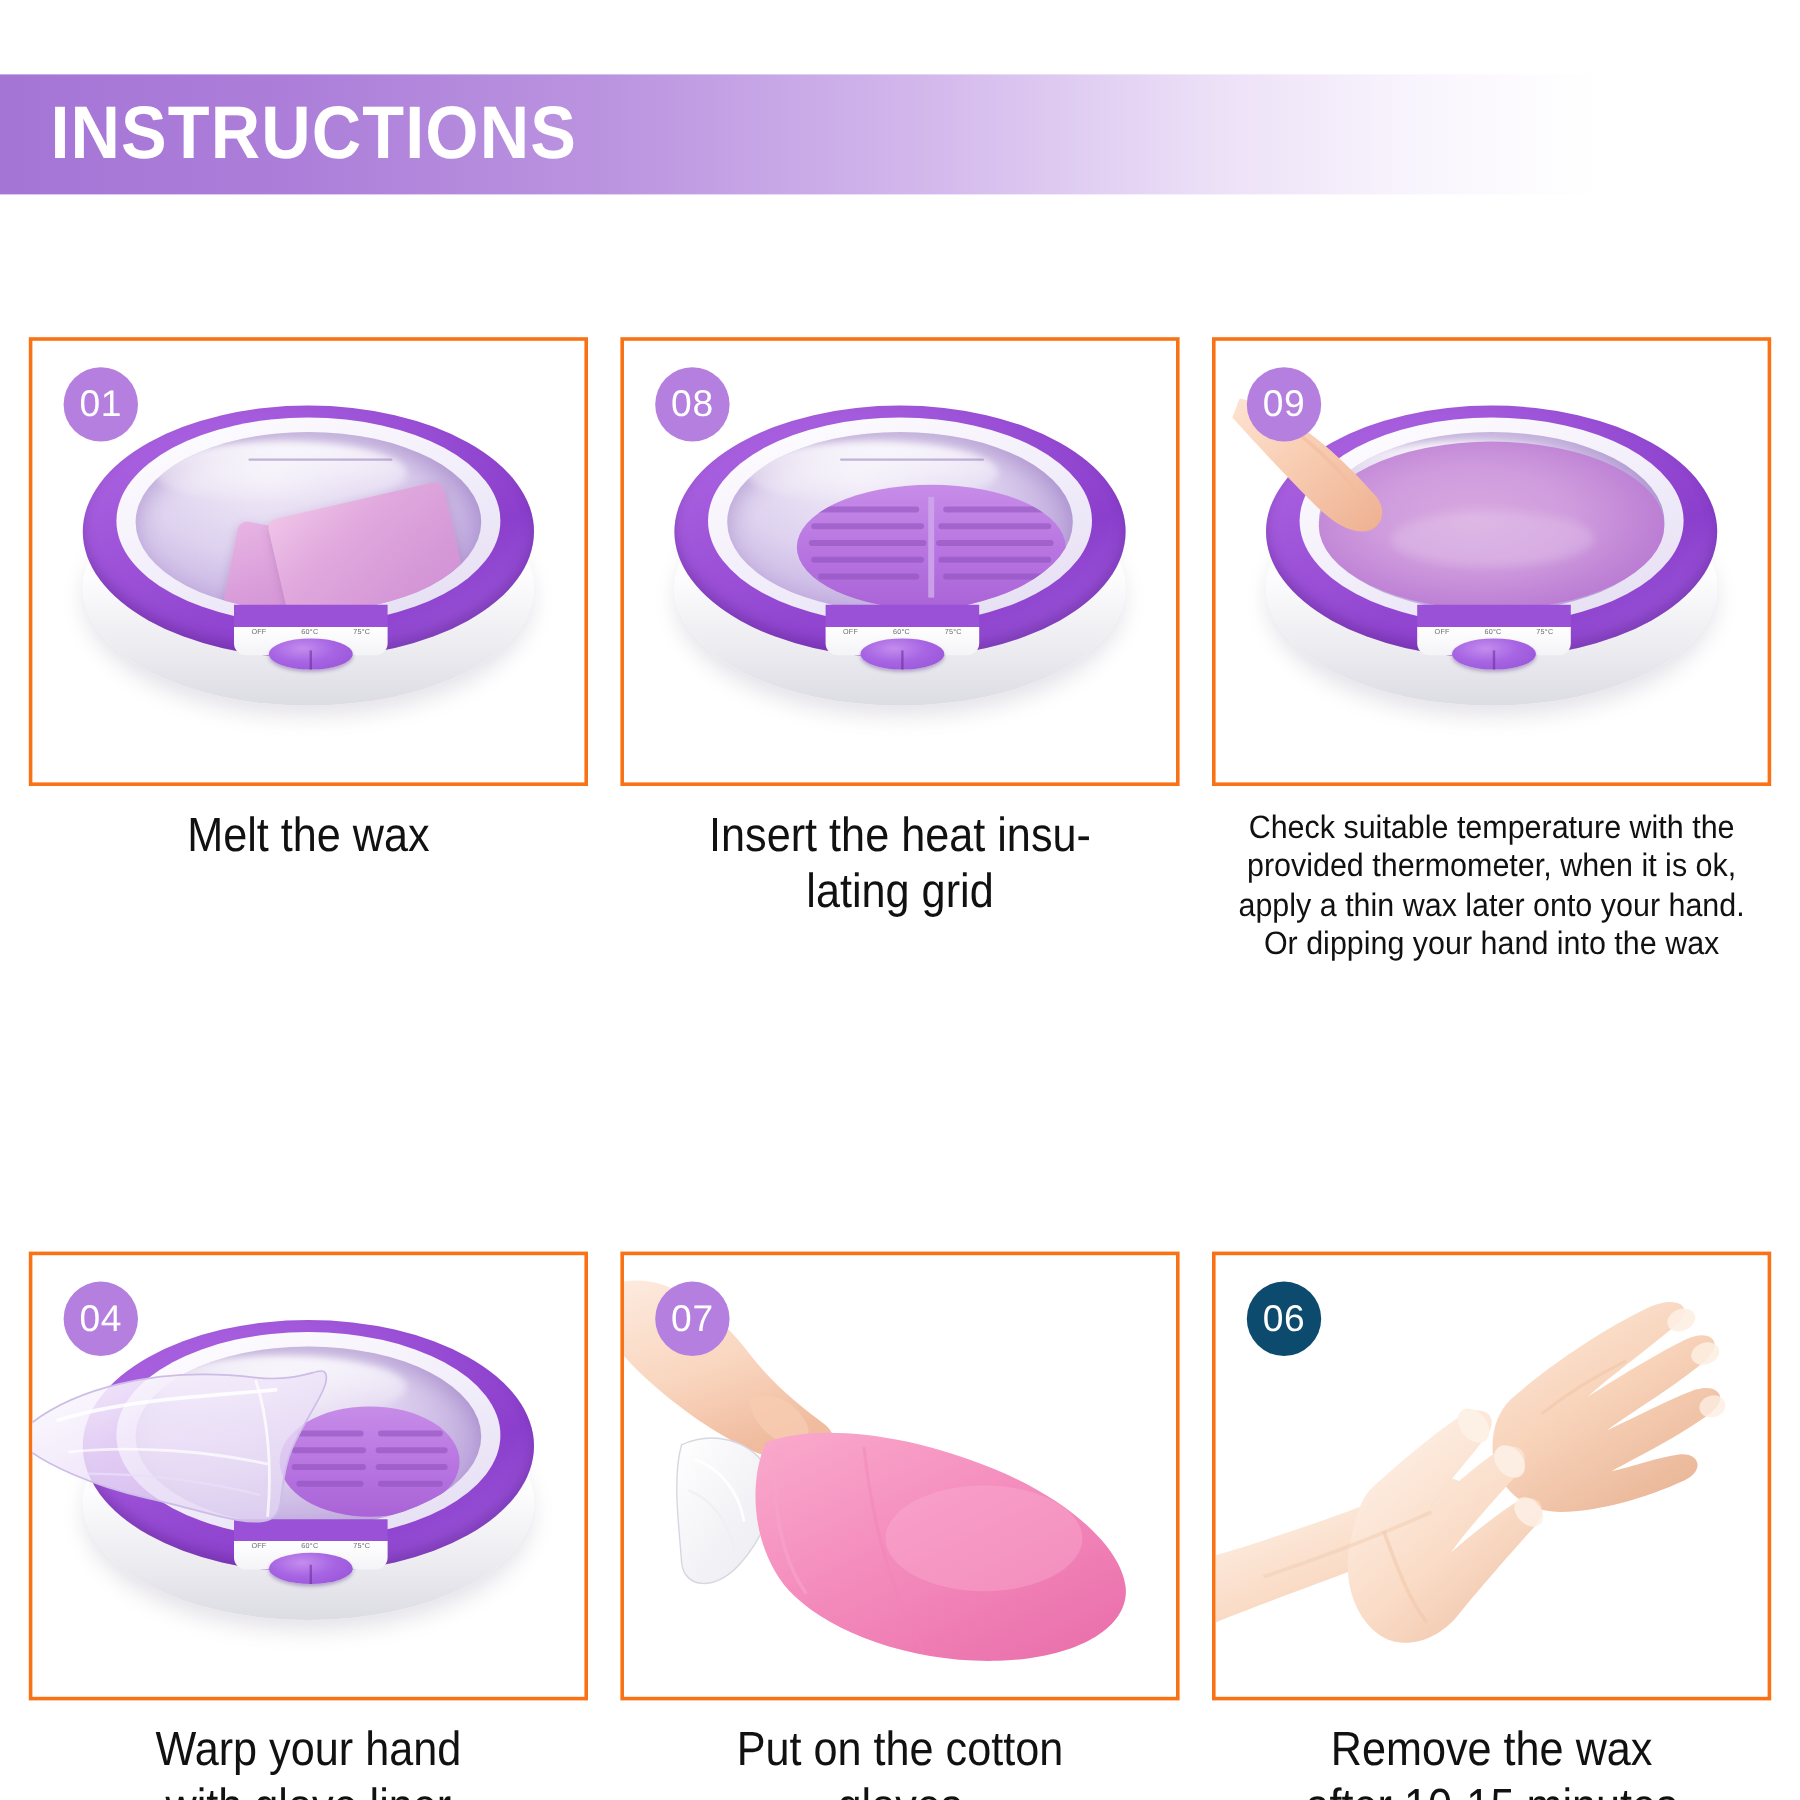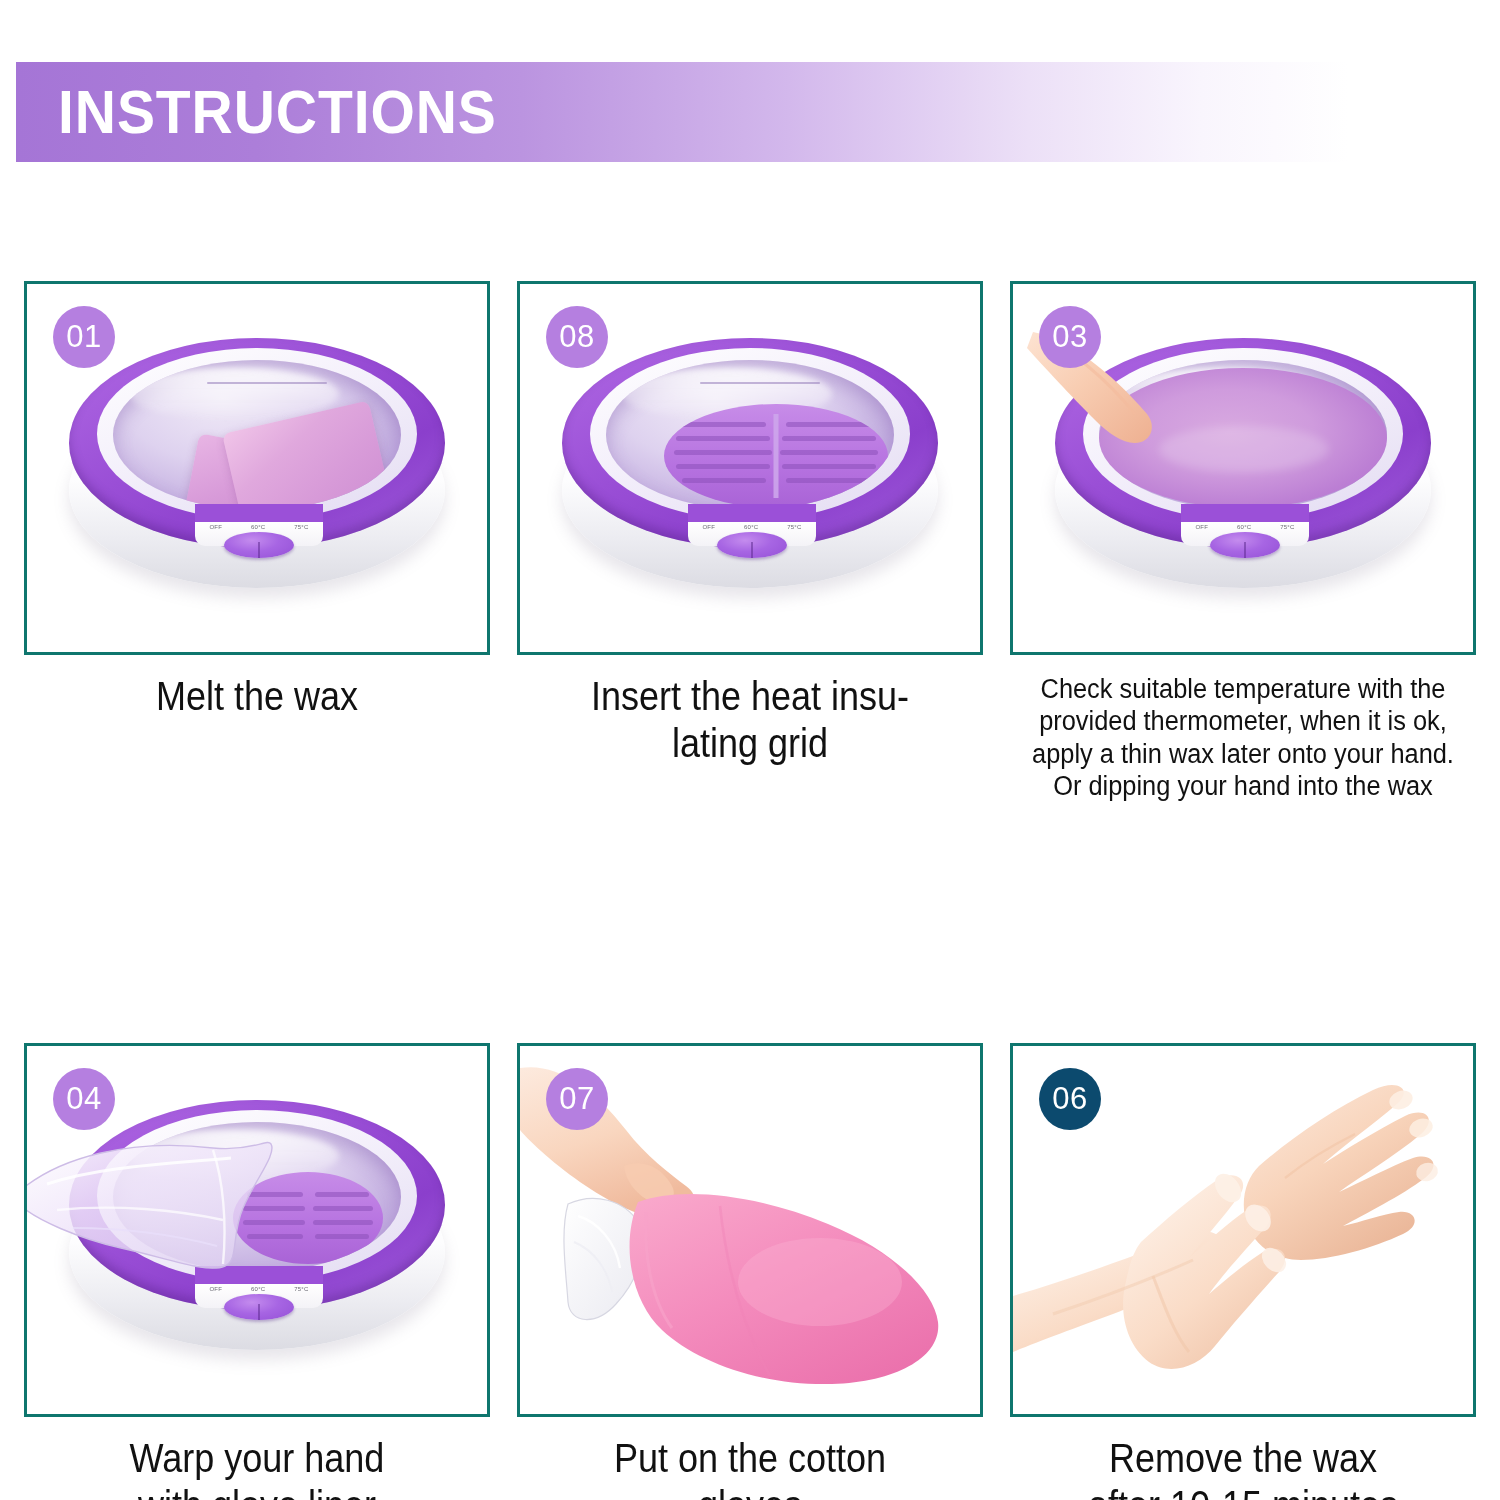--- a/index.html
+++ b/index.html
@@ -12,21 +12,21 @@
     width: 1500px;
     height: 1500px;
     font-family: "Liberation Sans", sans-serif;
     overflow: hidden;
     position: relative;
   }
 
   
   .header-banner {
     position: absolute;
-    left: 16px;
+    left: 0;
     top: 62px;
     width: 1332px;
     height: 100px;
     background: linear-gradient(to right,
         #a575d6 0%,
         #ac7ed9 18%,
         #bb94e0 38%,
         #d3b8ec 58%,
         #ece0f7 76%,
         #f9f5fd 89%,
@@ -59,21 +59,21 @@
     grid-row-gap: 0;
   }
   .step-cell {
     width: 466px;
   }
 
   .panel {
     position: relative;
     width: 466px;
     height: 374px;
-    border: 3px solid #0f766e;
+    border: 3px solid #f97316;
     box-sizing: border-box;
     background: #ffffff;
     overflow: hidden;
   }
 
   .badge {
     position: absolute;
     left: 26px;
     top: 22px;
     width: 62px;
@@ -389,21 +389,21 @@
           </div>
         </div>
       </div>
     </div>
     <div class="caption">Insert the heat insu-
 lating grid</div>
   </div>
 
   <div class="step-cell">
     <div class="panel">
-      <div class="badge">03</div>
+      <div class="badge">09</div>
       <div class="warmer">
         <div class="warmer-base"></div>
         <div class="warmer-collar">
           <div class="warmer-collar-inner"></div>
           <div class="warmer-bowl">
             <div class="bowl-sheen"></div>
             <div class="bowl-maxline"></div>
           </div>
           <div class="molten">
             <div class="molten-ripple"></div>

